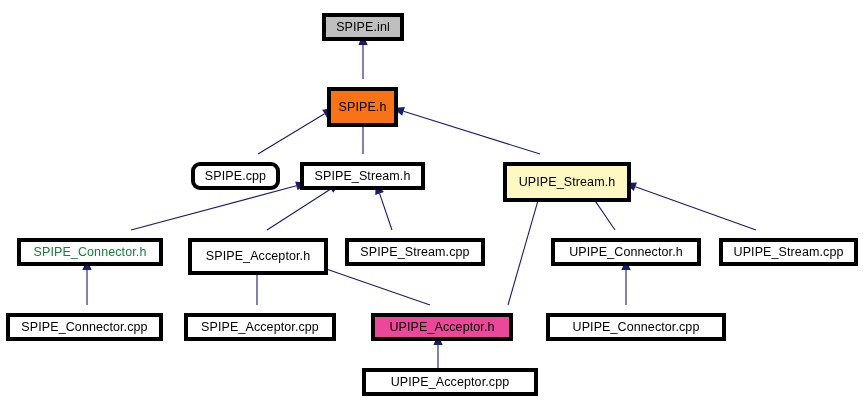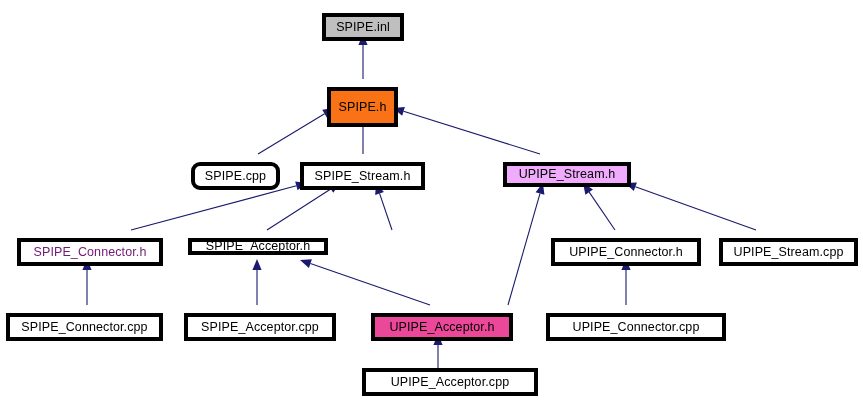--- a/index.html
+++ b/index.html
@@ -116,28 +116,31 @@
     </div>
     <div class="node" style="left: 327px; top: 79px; width: 71px; height: 40px; border-color: rgb(0, 0, 0); background: #f97316;">
       <span class="node-label" style="color: rgb(0, 0, 0);">SPIPE.h</span>
     </div>
     <div class="node" style="left: 191px; top: 154px; width: 89px; height: 28px; border-color: rgb(0, 0, 0); background: rgb(255, 255, 255); border-radius: 9px;">
       <span class="node-label" style="color: rgb(0, 0, 0);">SPIPE.cpp</span>
     </div>
     <div class="node" style="left: 300px; top: 154px; width: 125px; height: 28px; border-color: rgb(0, 0, 0); background: rgb(255, 255, 255);">
       <span class="node-label" style="color: rgb(0, 0, 0);">SPIPE_Stream.h</span>
     </div>
-    <div class="node" style="left: 503px; top: 154px; width: 128px; height: 25px; border-color: rgb(0, 0, 0); background: #f0abfc;">
+    <div class="node" style="left: 503px; top: 154px; width: 128px; height: 40px; border-color: rgb(0, 0, 0); background: #fef9c3;">
       <span class="node-label" style="color: rgb(0, 0, 0);">UPIPE_Stream.h</span>
     </div>
     <div class="node" style="left: 17px; top: 230px; width: 146px; height: 28px; border-color: rgb(0, 0, 0); background: rgb(255, 255, 255);">
-      <span class="node-label" style="color: #701a75;">SPIPE_Connector.h</span>
+      <span class="node-label" style="color: #15803d;">SPIPE_Connector.h</span>
     </div>
-    <div class="node" style="left: 188px; top: 230px; width: 140px; height: 17px; border-color: rgb(0, 0, 0); background: rgb(255, 255, 255);">
+    <div class="node" style="left: 188px; top: 230px; width: 140px; height: 37px; border-color: rgb(0, 0, 0); background: rgb(255, 255, 255);">
       <span class="node-label" style="color: rgb(0, 0, 0);">SPIPE_Acceptor.h</span>
+    </div>
+    <div class="node" style="left: 345px; top: 230px; width: 140px; height: 28px; border-color: rgb(0, 0, 0); background: rgb(255, 255, 255);">
+      <span class="node-label" style="color: rgb(0, 0, 0);">SPIPE_Stream.cpp</span>
     </div>
     <div class="node" style="left: 551px; top: 230px; width: 150px; height: 28px; border-color: rgb(0, 0, 0); background: rgb(255, 255, 255);">
       <span class="node-label" style="color: rgb(0, 0, 0);">UPIPE_Connector.h</span>
     </div>
     <div class="node" style="left: 719px; top: 230px; width: 139px; height: 28px; border-color: rgb(0, 0, 0); background: rgb(255, 255, 255);">
       <span class="node-label" style="color: rgb(0, 0, 0);">UPIPE_Stream.cpp</span>
     </div>
     <div class="node" style="left: 184px; top: 305px; width: 152px; height: 28px; border-color: rgb(0, 0, 0); background: rgb(255, 255, 255);">
       <span class="node-label" style="color: rgb(0, 0, 0);">SPIPE_Acceptor.cpp</span>
     </div>

